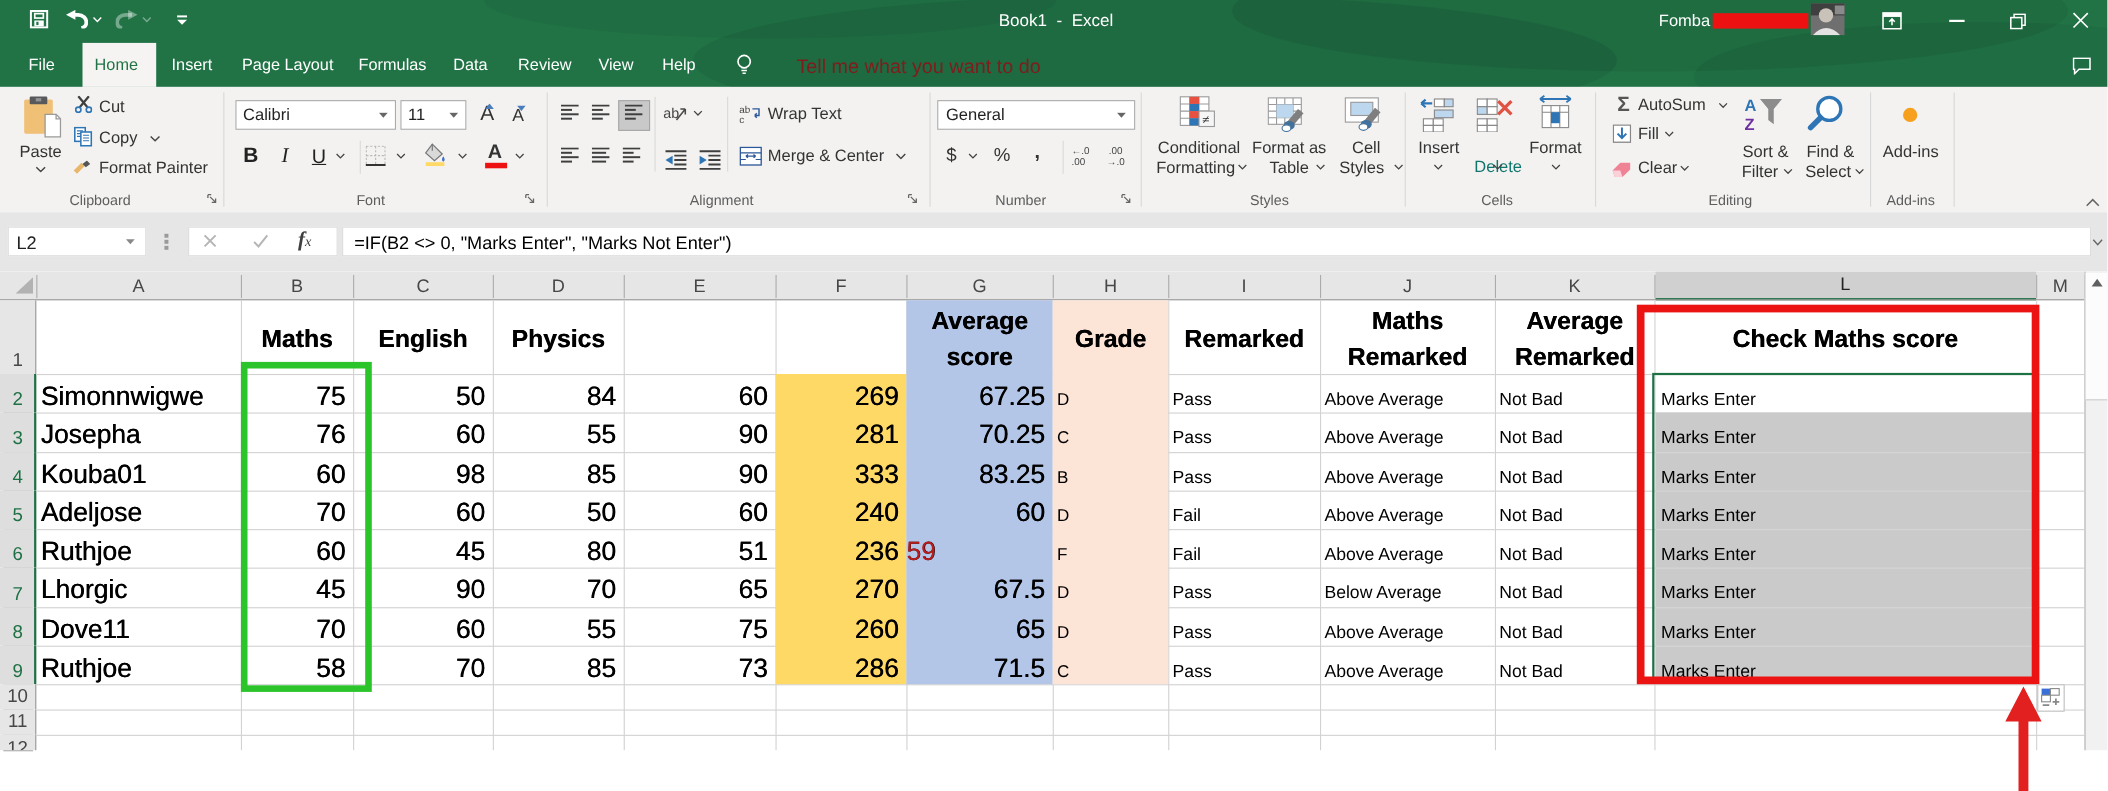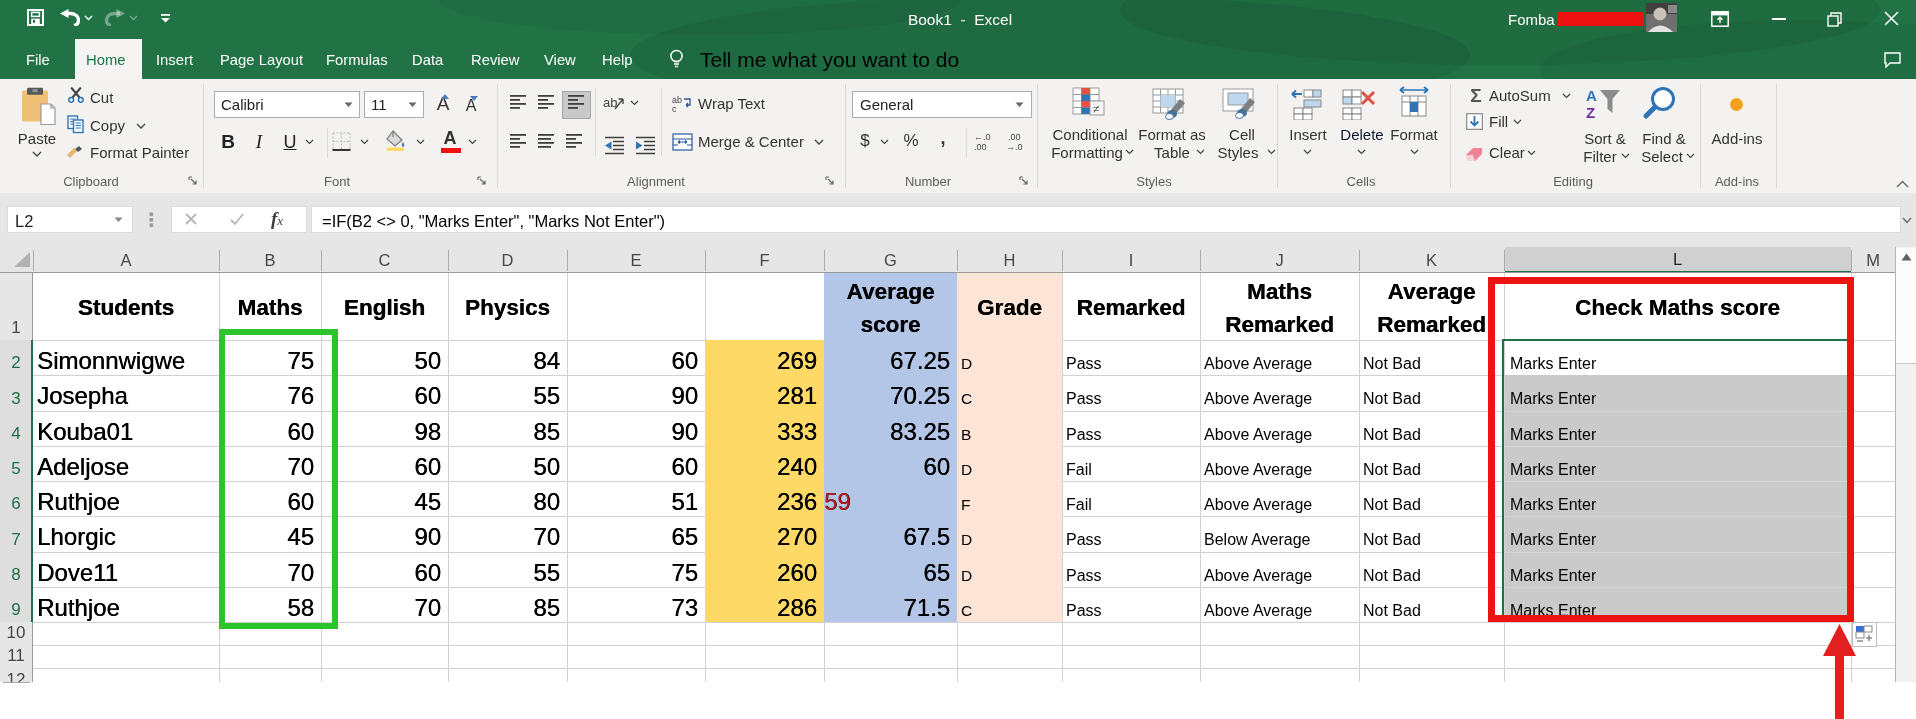--- a/index.html
+++ b/index.html
@@ -68,21 +68,21 @@
 <div class="a" style="left:220px;top:41px;width:129px;height:38px;font-size:14.8px;color:#fff;line-height:38px">Page Layout</div>
 <div class="a" style="left:326px;top:41px;width:102px;height:38px;font-size:14.8px;color:#fff;line-height:38px">Formulas</div>
 <div class="a" style="left:412px;top:41px;width:66px;height:38px;font-size:14.8px;color:#fff;line-height:38px">Data</div>
 <div class="a" style="left:471px;top:41px;width:84px;height:38px;font-size:14.8px;color:#fff;line-height:38px">Review</div>
 <div class="a" style="left:544px;top:41px;width:66px;height:38px;font-size:14.8px;color:#fff;line-height:38px">View</div>
 <div class="a" style="left:602px;top:41px;width:66px;height:38px;font-size:14.8px;color:#fff;line-height:38px">Help</div>
 <svg class="a" style="left:668px;top:49px" width="17" height="21" viewBox="0 0 17 21">
       <circle cx="8.5" cy="7" r="5.6" fill="none" stroke="#fff" stroke-width="1.5"></circle>
       <path d="M6 12.5 h5 M6 15 h5 M7 17.5 h3" stroke="#fff" stroke-width="1.4"></path>
     </svg>
-<div class="a" style="left:700px;top:41px;width:260px;height:38px;font-size:21px;color:#000000;line-height:38px">Tell me what you want to do</div>
+<div class="a" style="left:724px;top:41px;width:260px;height:38px;font-size:18px;color:#7f1d1d;line-height:38px">Tell me what you want to do</div>
 <svg class="a" style="left:1884px;top:52px" width="17" height="16" viewBox="0 0 17 16">
       <path d="M1 1 H16 V11 H6 L2 15 V11 H1 Z" fill="none" stroke="#fff" stroke-width="1.4"></path>
     </svg>
 <div class="a" style="left:0px;top:79px;width:1916px;height:114px;background:#f3f2f1"></div>
 <div class="a" style="left:203px;top:84px;width:1px;height:104px;background:#d8d8d8"></div>
 <div class="a" style="left:497px;top:84px;width:1px;height:104px;background:#d8d8d8"></div>
 <div class="a" style="left:845px;top:84px;width:1px;height:104px;background:#d8d8d8"></div>
 <div class="a" style="left:1037px;top:84px;width:1px;height:104px;background:#d8d8d8"></div>
 <div class="a" style="left:1277px;top:84px;width:1px;height:104px;background:#d8d8d8"></div>
 <div class="a" style="left:1450px;top:84px;width:1px;height:104px;background:#d8d8d8"></div>
@@ -335,21 +335,21 @@
       <rect x="1" y="2" width="9" height="7" fill="#fff" stroke="#888"></rect>
       <rect x="10" y="2" width="9" height="7" fill="#fff" stroke="#888"></rect>
       <rect x="1" y="9" width="9" height="7" fill="#bdd7ee" stroke="#888"></rect>
       <rect x="10" y="9" width="9" height="7" fill="#fff" stroke="#888"></rect>
       <rect x="1" y="20" width="9" height="6" fill="#fff" stroke="#888"></rect>
       <rect x="10" y="20" width="9" height="6" fill="#fff" stroke="#888"></rect>
       <rect x="1" y="26" width="9" height="6" fill="#fff" stroke="#888"></rect>
       <rect x="10" y="26" width="9" height="6" fill="#fff" stroke="#888"></rect>
       <path d="M20 4 L32 16 M32 4 L20 16" stroke="#e05243" stroke-width="3"></path>
     </svg>
-<div class="a" style="left:1332px;top:127px;width:60px;height:15px;font-size:15px;color:#0f172a;text-align:center;line-height:15px">Delete</div>
+<div class="a" style="left:1332px;top:144px;width:60px;height:15px;font-size:15px;color:#0f766e;text-align:center;line-height:15px">Delete</div>
 <svg class="a" style="left:1357px;top:149px" width="9" height="6" viewBox="0 0 9 6">
       <path d="M1 1 L4.5 4.5 L8 1" fill="none" stroke="#444" stroke-width="1.2"></path>
     </svg>
 <svg class="a" style="left:1396px;top:86px" width="36" height="34" viewBox="0 0 36 34">
       <path d="M4 4 H32 M4 4 L8 1 M4 4 L8 7 M32 4 L28 1 M32 4 L28 7" stroke="#2e75b6" stroke-width="1.6" fill="none"></path>
       <rect x="6" y="10" width="24" height="20" fill="#fff" stroke="#888"></rect>
       <path d="M6 16 H30 M14 10 V30 M22 10 V30" stroke="#888"></path>
       <rect x="14" y="16" width="8" height="10" fill="#2e75b6"></rect>
     </svg>
 <div class="a" style="left:1384px;top:127px;width:60px;height:15px;font-size:15px;color:#333;text-align:center;line-height:15px">Format</div>
@@ -520,21 +520,20 @@
 <div class="a" style="left:824px;top:273px;width:133px;height:349px;background:#b4c6e7"></div>
 <div class="a" style="left:957px;top:273px;width:105px;height:349px;background:#fce4d6"></div>
 <div class="a" style="left:1505px;top:375px;width:344px;height:245px;background:#cacaca"></div>
 <div class="a" style="left:1505px;top:411px;width:344px;height:1px;background:#d6d6d6"></div>
 <div class="a" style="left:1505px;top:446px;width:344px;height:1px;background:#d6d6d6"></div>
 <div class="a" style="left:1505px;top:481px;width:344px;height:1px;background:#d6d6d6"></div>
 <div class="a" style="left:1505px;top:516px;width:344px;height:1px;background:#d6d6d6"></div>
 <div class="a" style="left:1505px;top:552px;width:344px;height:1px;background:#d6d6d6"></div>
 <div class="a" style="left:1505px;top:587px;width:344px;height:1px;background:#d6d6d6"></div>
 <div class="a" style="left:1502px;top:339px;width:349px;height:281px;border:2px solid #1e7145;background:transparent"></div>
-<div class="a" style="left:33px;top:274px;width:186px;height:67px;font-size:22.5px;color:#000;text-align:center;text-shadow:0.3px 0 0 #000;line-height:67px"><b>Students</b></div>
 <div class="a" style="left:219px;top:274px;width:102px;height:67px;font-size:22.5px;color:#000;text-align:center;text-shadow:0.3px 0 0 #000;line-height:67px"><b>Maths</b></div>
 <div class="a" style="left:321px;top:274px;width:127px;height:67px;font-size:22.5px;color:#000;text-align:center;text-shadow:0.3px 0 0 #000;line-height:67px"><b>English</b></div>
 <div class="a" style="left:448px;top:274px;width:119px;height:67px;font-size:22.5px;color:#000;text-align:center;text-shadow:0.3px 0 0 #000;line-height:67px"><b>Physics</b></div>
 <div class="a ct" style="left:824px;top:274px;width:133px;height:67px;font-size:22.5px;font-weight:bold;color:#000;line-height:33px;padding-top:1px;text-shadow:0.3px 0 0 #000">Average<br>score</div>
 <div class="a" style="left:957px;top:274px;width:105px;height:67px;font-size:22.5px;color:#000;text-align:center;text-shadow:0.3px 0 0 #000;line-height:67px"><b>Grade</b></div>
 <div class="a" style="left:1062px;top:274px;width:138px;height:67px;font-size:22.5px;color:#000;text-align:center;text-shadow:0.3px 0 0 #000;line-height:67px"><b>Remarked</b></div>
 <div class="a ct" style="left:1200px;top:274px;width:159px;height:67px;font-size:22.5px;font-weight:bold;color:#000;line-height:33px;padding-top:1px;text-shadow:0.3px 0 0 #000">Maths<br>Remarked</div>
 <div class="a ct" style="left:1359px;top:274px;width:145px;height:67px;font-size:22.5px;font-weight:bold;color:#000;line-height:33px;padding-top:1px;text-shadow:0.3px 0 0 #000">Average<br>Remarked</div>
 <div class="a" style="left:1504px;top:274px;width:347px;height:67px;font-size:22.5px;color:#000;text-align:center;text-shadow:0.3px 0 0 #000;line-height:67px"><b>Check Maths score</b></div>
 <div class="a" style="left:37px;top:343px;width:182px;height:35px;font-size:24px;color:#000;text-shadow:0.4px 0 0 #000;line-height:35px">Simonnwigwe</div>

